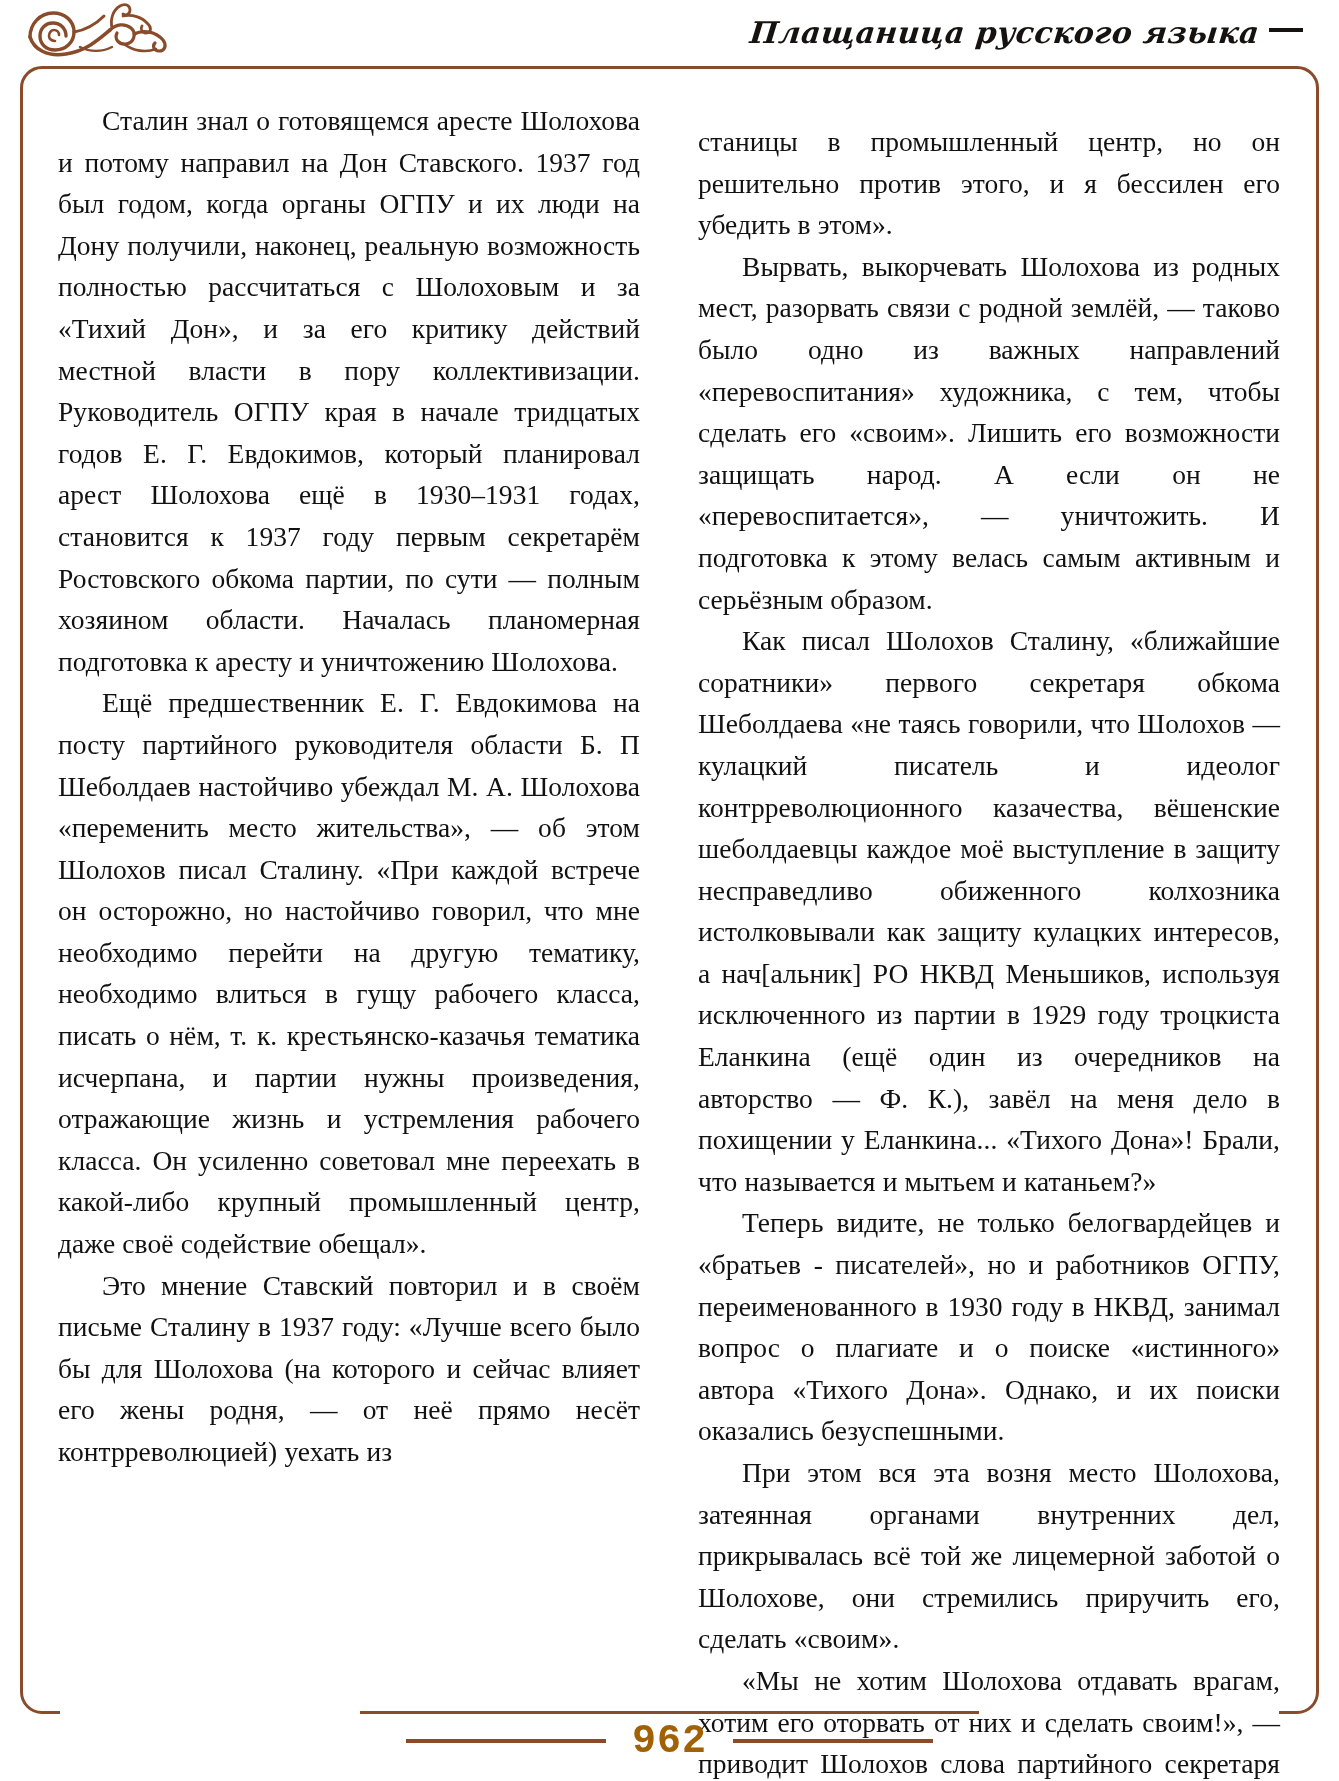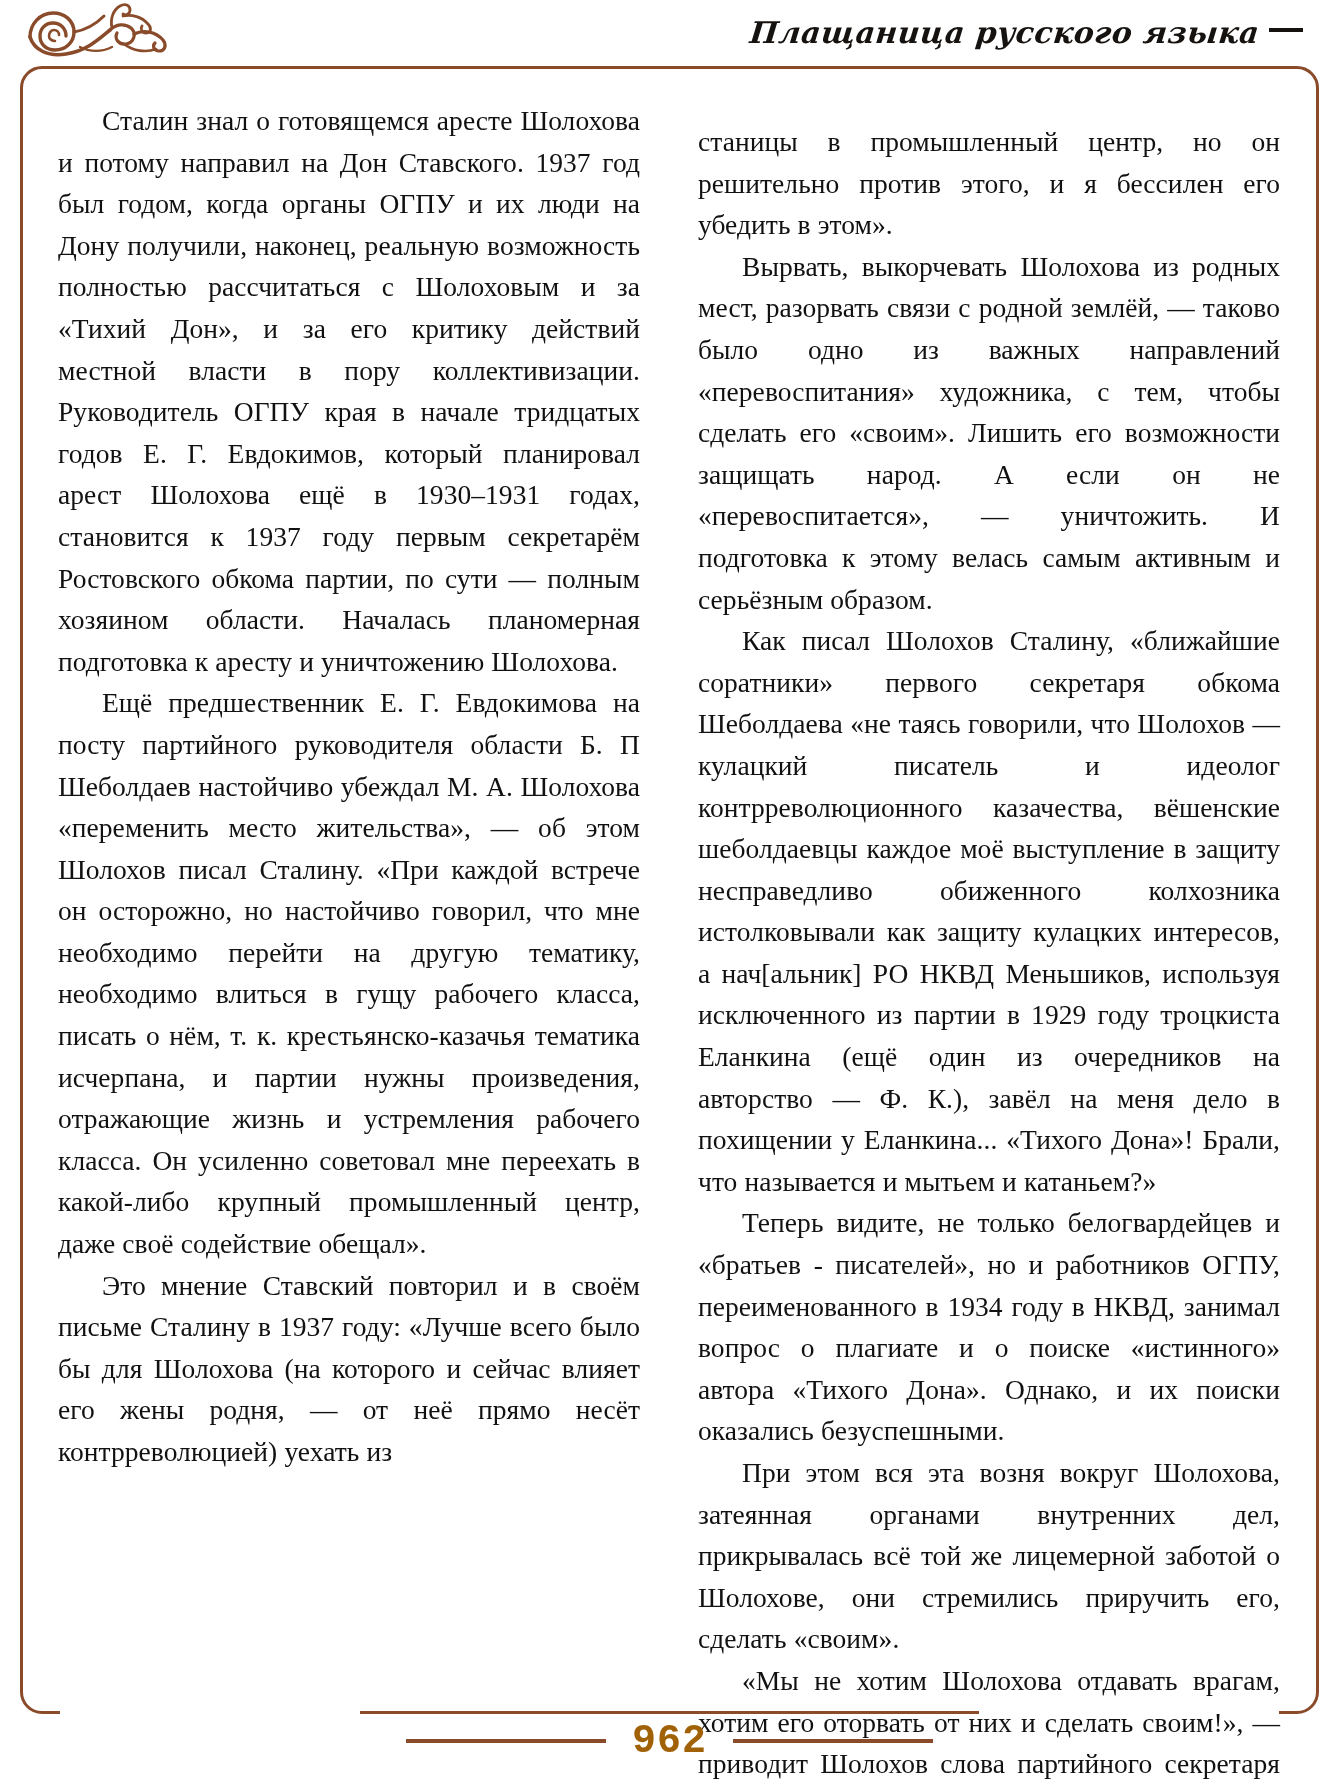--- a/index.html
+++ b/index.html
@@ -176,22 +176,22 @@
   <div class="column">
     <p>Сталин знал о готовящемся аресте Шолохова и потому направил на Дон Ставского. 1937 год был годом, когда органы ОГПУ и их люди на Дону получили, наконец, реальную возможность полностью рассчитаться с Шолоховым и за «Тихий Дон», и за его критику действий местной власти в пору коллективизации. Руководитель ОГПУ края в начале тридцатых годов Е. Г. Евдокимов, который планировал арест Шолохова ещё в 1930–1931 годах, становится к 1937 году первым секретарём Ростовского обкома партии, по сути — полным хозяином области. Началась планомерная подготовка к аресту и уничтожению Шолохова.</p>
     <p>Ещё предшественник Е. Г. Евдокимова на посту партийного руководителя области Б. П Шеболдаев настойчиво убеждал М. А. Шолохова «переменить место жительства», — об этом Шолохов писал Сталину. «При каждой встрече он осторожно, но настойчиво говорил, что мне необходимо перейти на другую тематику, необходимо влиться в гущу рабочего класса, писать о нём, т. к. крестьянско-казачья тематика исчерпана, и партии нужны произведения, отражающие жизнь и устремления рабочего класса. Он усиленно советовал мне переехать в какой-либо крупный промышленный центр, даже своё содействие обещал».</p>
     <p>Это мнение Ставский повторил и в своём письме Сталину в 1937 году: «Лучше всего было бы для Шолохова (на которого и сейчас влияет его жены родня, — от неё прямо несёт контрреволюцией) уехать из</p>
   </div>
 
   <div class="column">
     <p class="no-indent">станицы в промышленный центр, но он решительно против этого, и я бессилен его убедить в этом».</p>
     <p>Вырвать, выкорчевать Шолохова из родных мест, разорвать связи с родной землёй, — таково было одно из важных направлений «перевоспитания» художника, с тем, чтобы сделать его «своим». Лишить его возможности защищать народ. А если он не «перевоспитается», — уничтожить. И подготовка к этому велась самым активным и серьёзным образом.</p>
     <p>Как писал Шолохов Сталину, «ближайшие соратники» первого секретаря обкома Шеболдаева «не таясь говорили, что Шолохов — кулацкий писатель и идеолог контрреволюционного казачества, вёшенские шеболдаевцы каждое моё выступление в защиту несправедливо обиженного колхозника истолковывали как защиту кулацких интересов, а нач[альник] РО НКВД Меньшиков, используя исключенного из партии в 1929 году троцкиста Еланкина (ещё один из очередников на авторство — Ф. К.), завёл на меня дело в похищении у Еланкина... «Тихого Дона»! Брали, что называется и мытьем и катаньем?»</p>
-    <p>Теперь видите, не только белогвардейцев и «братьев - писателей», но и работников ОГПУ, переименованного в 1934 году в НКВД, занимал вопрос о плагиате и о поиске «истинного» автора «Тихого Дона». Однако, и их поиски оказались безуспешными.</p>
-    <p>При этом вся эта возня вокруг Шолохова, затеянная органами внутренних дел, прикрывалась всё той же лицемерной заботой о Шолохове, они стремились приручить его, сделать «своим».</p>
+    <p>Теперь видите, не только белогвардейцев и «братьев - писателей», но и работников ОГПУ, переименованного в 1930 году в НКВД, занимал вопрос о плагиате и о поиске «истинного» автора «Тихого Дона». Однако, и их поиски оказались безуспешными.</p>
+    <p>При этом вся эта возня место Шолохова, затеянная органами внутренних дел, прикрывалась всё той же лицемерной заботой о Шолохове, они стремились приручить его, сделать «своим».</p>
     <p>«Мы не хотим Шолохова отдавать врагам, хотим его оторвать от них и сделать своим!», — приводит Шолохов слова партийного секретаря Евдокимова.</p>
 
   </div>
 </div>
 
 <div class="page-footer">
   <span class="footer-rule footer-rule-left"></span>
   <span class="page-number">962</span>
   <span class="footer-rule footer-rule-right"></span>
 </div>

